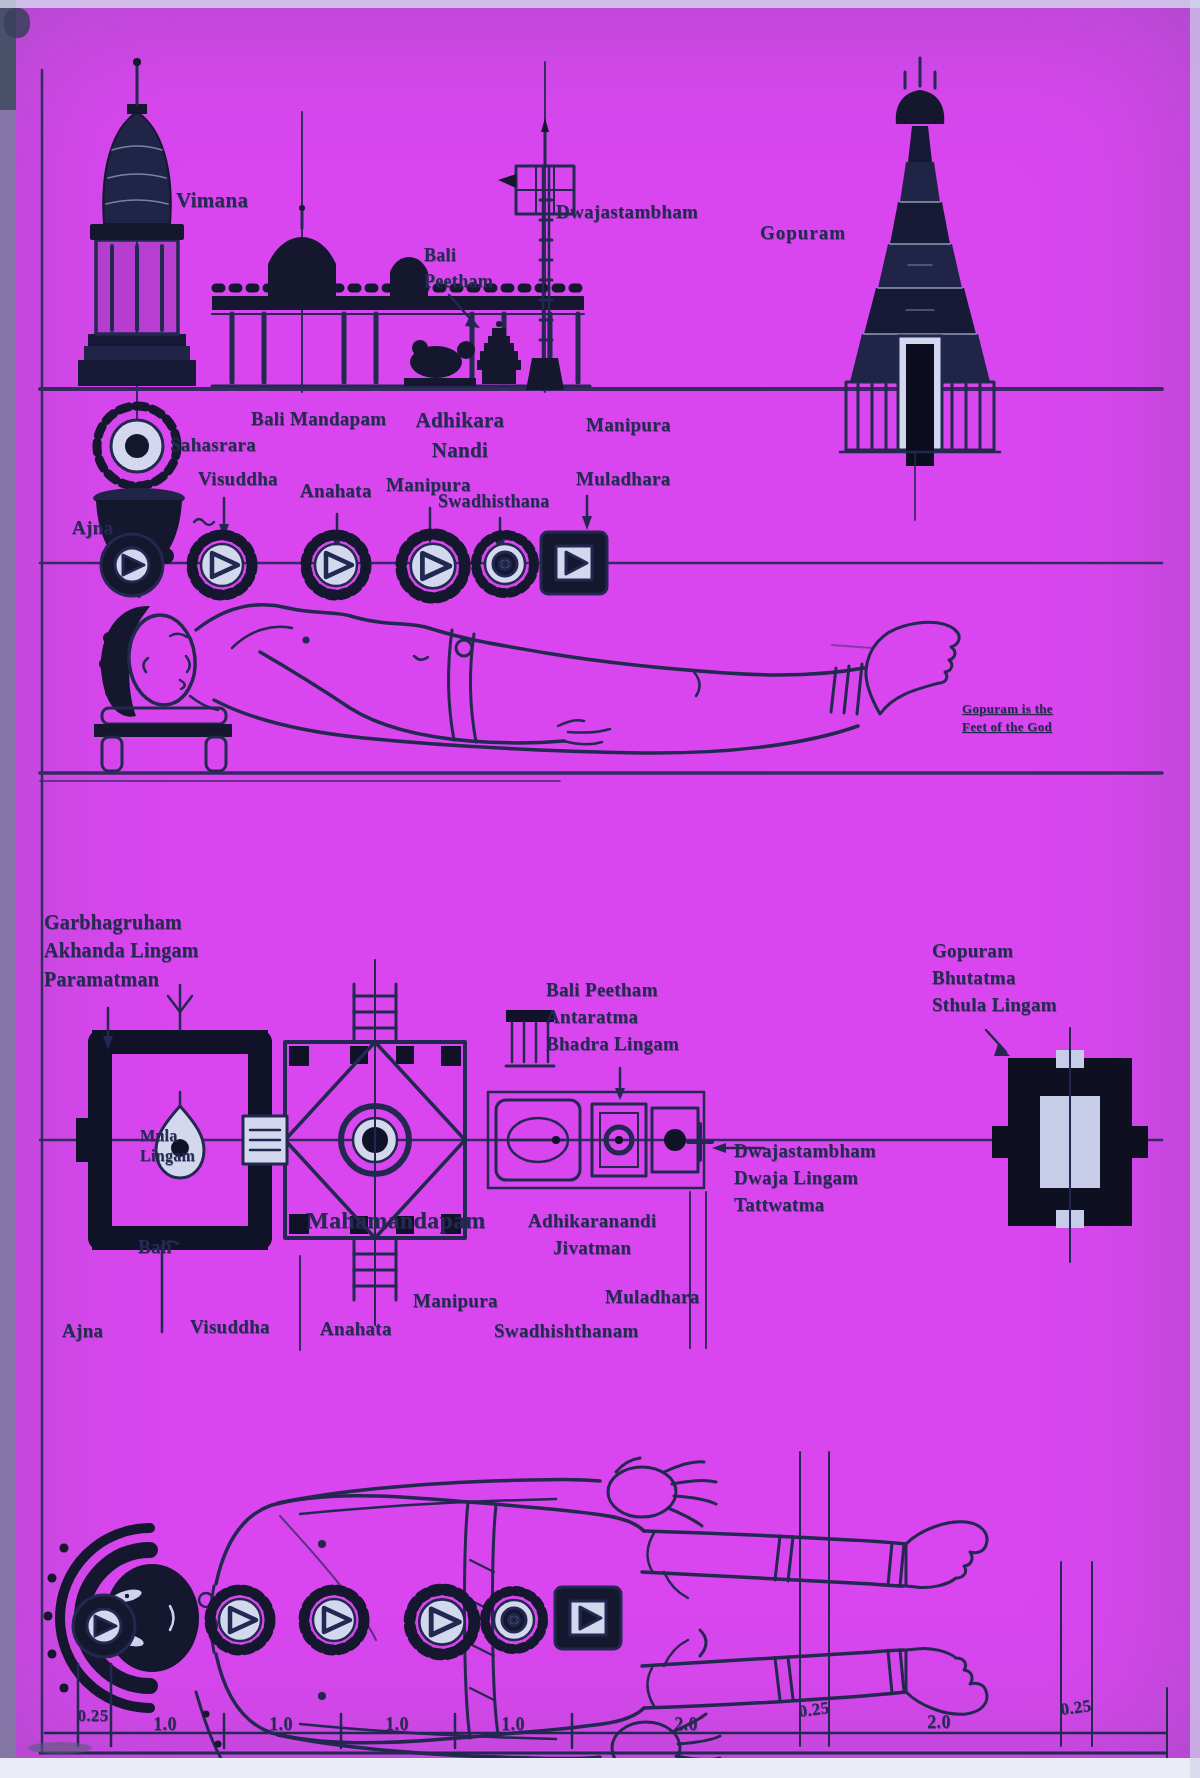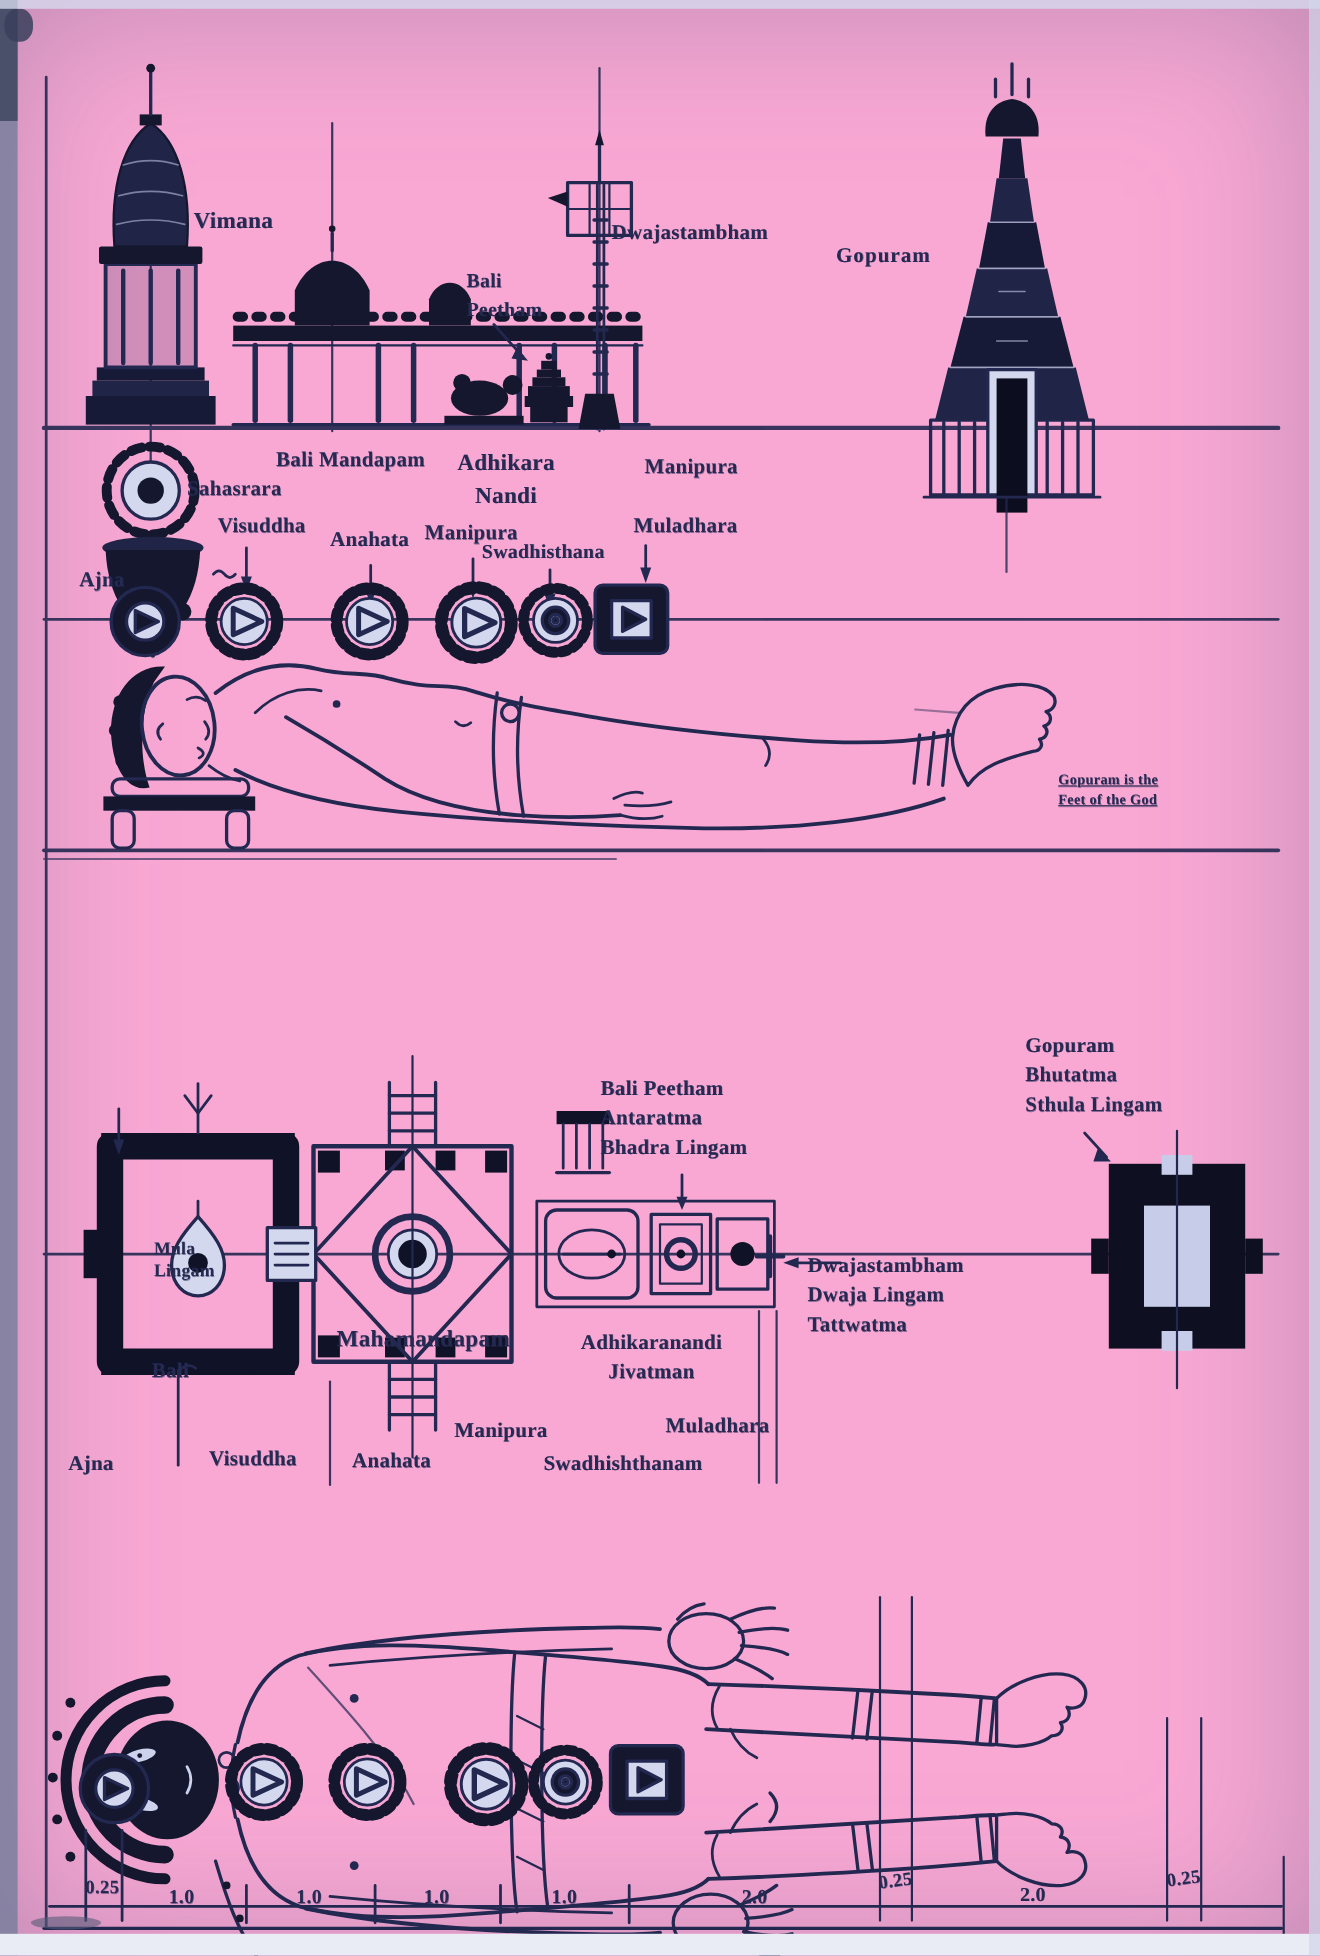--- a/index.html
+++ b/index.html
@@ -1,18 +1,18 @@
 <!DOCTYPE html>
 <html><head>
 <meta charset="utf-8">
 <style>
   html,body { margin:0; padding:0; background:#9aa0bc; }
   .page {
     position:relative; width:1200px; height:1778px; margin:0 auto;
-    background:#f9a8d4; overflow:hidden;
+    background:#d946ef; overflow:hidden;
     box-shadow: inset 0 0 150px rgba(78,84,120,.38);
     font-family:"Liberation Serif", serif;
   }
   svg.draw { position:absolute; left:0; top:0; z-index:1; }
   .lbl {
     position:absolute; z-index:3; color:#252a52; font-weight:bold;
     white-space:pre-line; line-height:1.42; letter-spacing:.3px;
     text-shadow:.5px .5px 0 rgba(37,42,82,.5);
   }
   .ctr { text-align:center; transform:translateX(-50%); }
@@ -428,30 +428,33 @@
 <div class="lbl" style="left:170px; top:432px; font-size:19px;text-align:right;">Sahasrara</div>
 <div class="lbl" style="left:198px; top:466px; font-size:19px;">Visuddha</div>
 <div class="lbl" style="left:300px; top:478px; font-size:19px;">Anahata</div>
 <div class="lbl" style="left:386px; top:472px; font-size:19px;">Manipura</div>
 <div class="lbl" style="left:438px; top:489px; font-size:18px;">Swadhisthana</div>
 <div class="lbl" style="left:576px; top:466px; font-size:19px;">Muladhara</div>
 <div class="lbl" style="left:72px; top:515px; font-size:19px;">Ajna</div>
 <div class="lbl" style="left:962px; top:700px; font-size:13px;text-decoration:underline;">Gopuram is the
 Feet of the God</div>
 
+<div class="lbl" style="left:44px; top:908px; font-size:20px;">Garbhagruham
+Akhanda Lingam
+Paramatman</div>
 <div class="lbl" style="left:546px; top:977px; font-size:19px;">Bali Peetham
 Antaratma
 Bhadra Lingam</div>
 <div class="lbl" style="left:932px; top:938px; font-size:19px;">Gopuram
 Bhutatma
 Sthula Lingam</div>
 <div class="lbl" style="left:140px; top:1126px; font-size:16px; line-height:1.25;">Mula
 Lingam</div>
 <div class="lbl" style="left:138px; top:1234px; font-size:19px;">Bali</div>
-<div class="lbl" style="left:306px; top:1203px; font-size:21px;text-align:right;">Mahamandapam</div>
+<div class="lbl" style="left:306px; top:1203px; font-size:24px;text-align:right;">Mahamandapam</div>
 <div class="lbl" style="left:528px; top:1208px; font-size:19px;text-align:center;">Adhikaranandi
 Jivatman</div>
 <div class="lbl" style="left:734px; top:1138px; font-size:19px;">Dwajastambham
 Dwaja Lingam
 Tattwatma</div>
 
 <div class="lbl" style="left:62px; top:1318px; font-size:19px;">Ajna</div>
 <div class="lbl" style="left:190px; top:1314px; font-size:19px;">Visuddha</div>
 <div class="lbl" style="left:320px; top:1316px; font-size:19px;">Anahata</div>
 <div class="lbl" style="left:413px; top:1288px; font-size:19px;">Manipura</div>

